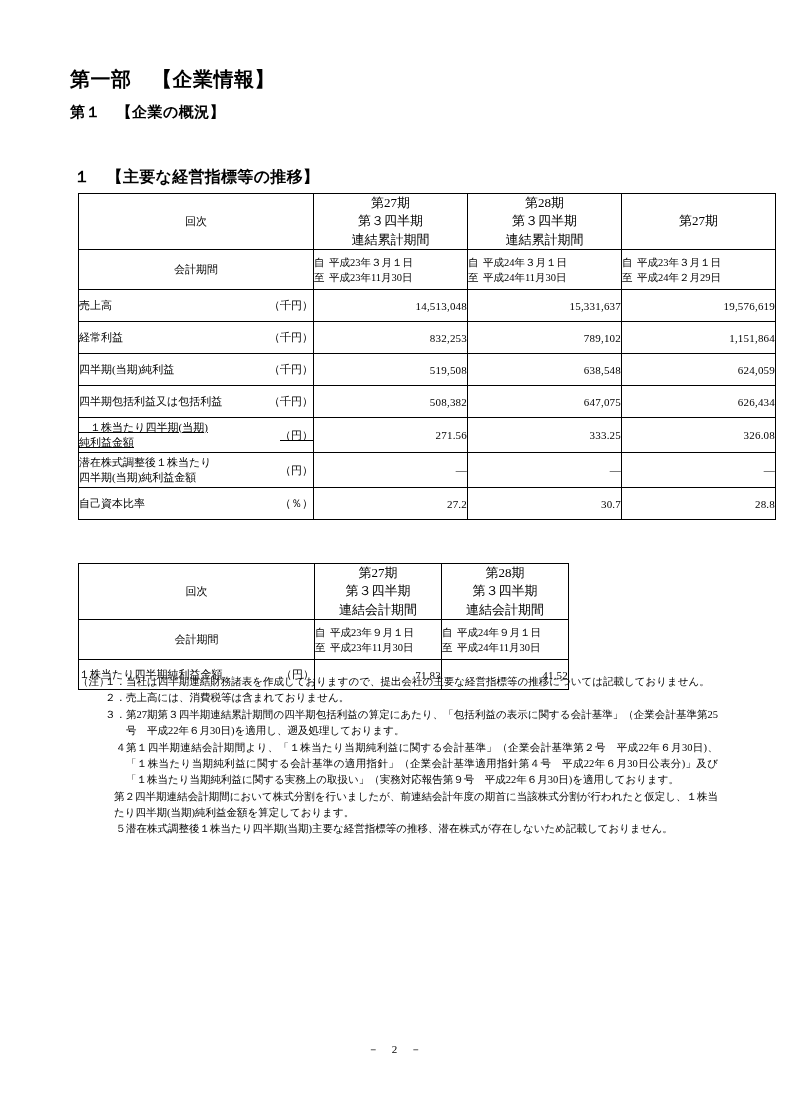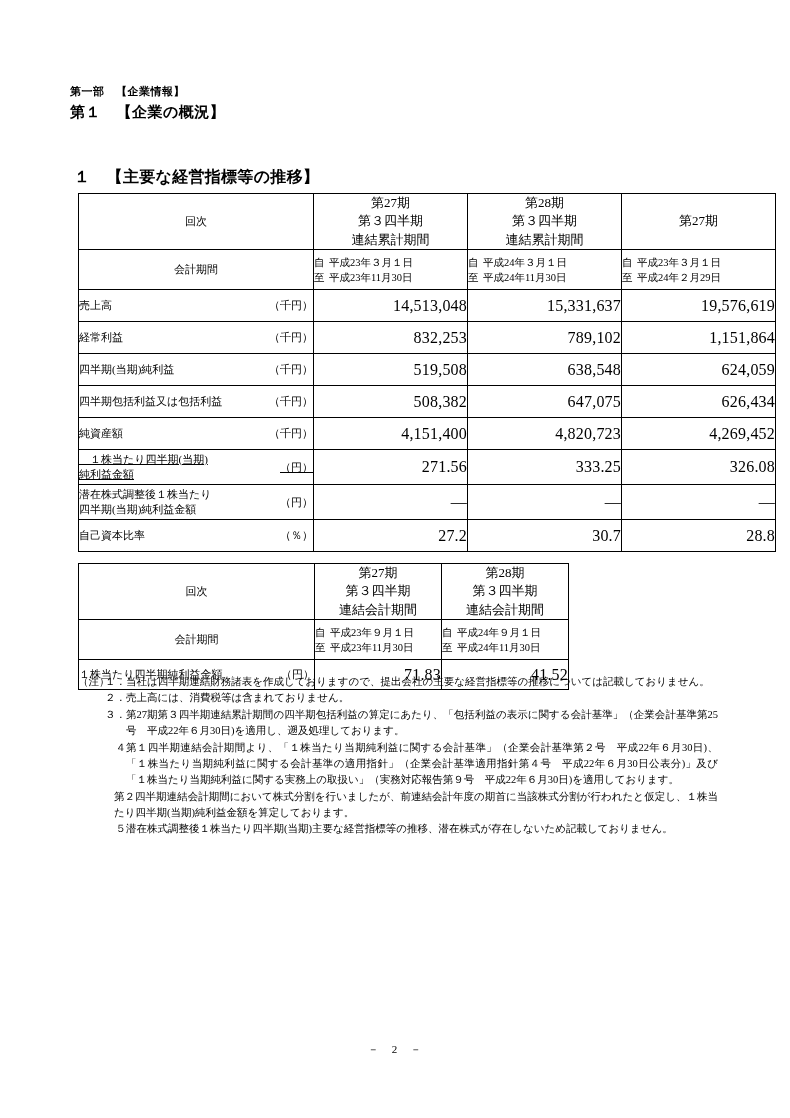--- a/index.html
+++ b/index.html
@@ -22,25 +22,24 @@
     left: 0; top: 0;
     width: 790px;
     height: 1118px;
   }
 
   
   .h-part {
     position: absolute;
     left: 70px;
     top: 66px;
-    font-size: 11px;
+    font-size: 20px;
     font-weight: bold;
     letter-spacing: 0.5px;
     white-space: pre;
-    margin-top: 18px;
   }
   .h-chapter {
     position: absolute;
     left: 70px;
     top: 103px;
     font-size: 15px;
     font-weight: bold;
     letter-spacing: 0.5px;
     white-space: pre;
   }
@@ -120,21 +119,21 @@
   .c-item .iunit {
     flex: none;
     padding-left: 8px;
     white-space: nowrap;
     margin-left: 12px;
   }
 
   .c-num {
     text-align: right;
     padding: 4px 9px 4px 4px;
-    font-size: 16px;
+    font-size: 11px;
     white-space: nowrap;
     letter-spacing: 0.2px;
   }
 
   .c-sub-item {
     padding: 4px 10px 4px 7px;
     font-size: 11px;
   }
 
   
@@ -302,31 +301,20 @@
           <div class="ibox">
             <span class="iname">四半期包括利益又は包括利益</span>
             <span class="iunit">（千円）</span>
           </div>
         </td>
         <td class="c-num">508,382</td>
         <td class="c-num">647,075</td>
         <td class="c-num">626,434</td>
       </tr>
 
-      <tr>
-        <td class="c-item" style="height:32px;">
-          <div class="ibox">
-            <span class="iname">純資産額</span>
-            <span class="iunit">（千円）</span>
-          </div>
-        </td>
-        <td class="c-num">4,151,400</td>
-        <td class="c-num">4,820,723</td>
-        <td class="c-num">4,269,452</td>
-      </tr>
 
 
       <tr>
         <td class="c-item" style="height:35px;text-decoration:underline;">
           <div class="ibox">
             <span class="iname">　１株当たり四半期(当期)
 純利益金額</span>
             <span class="iunit">（円）</span>
           </div>
         </td>

